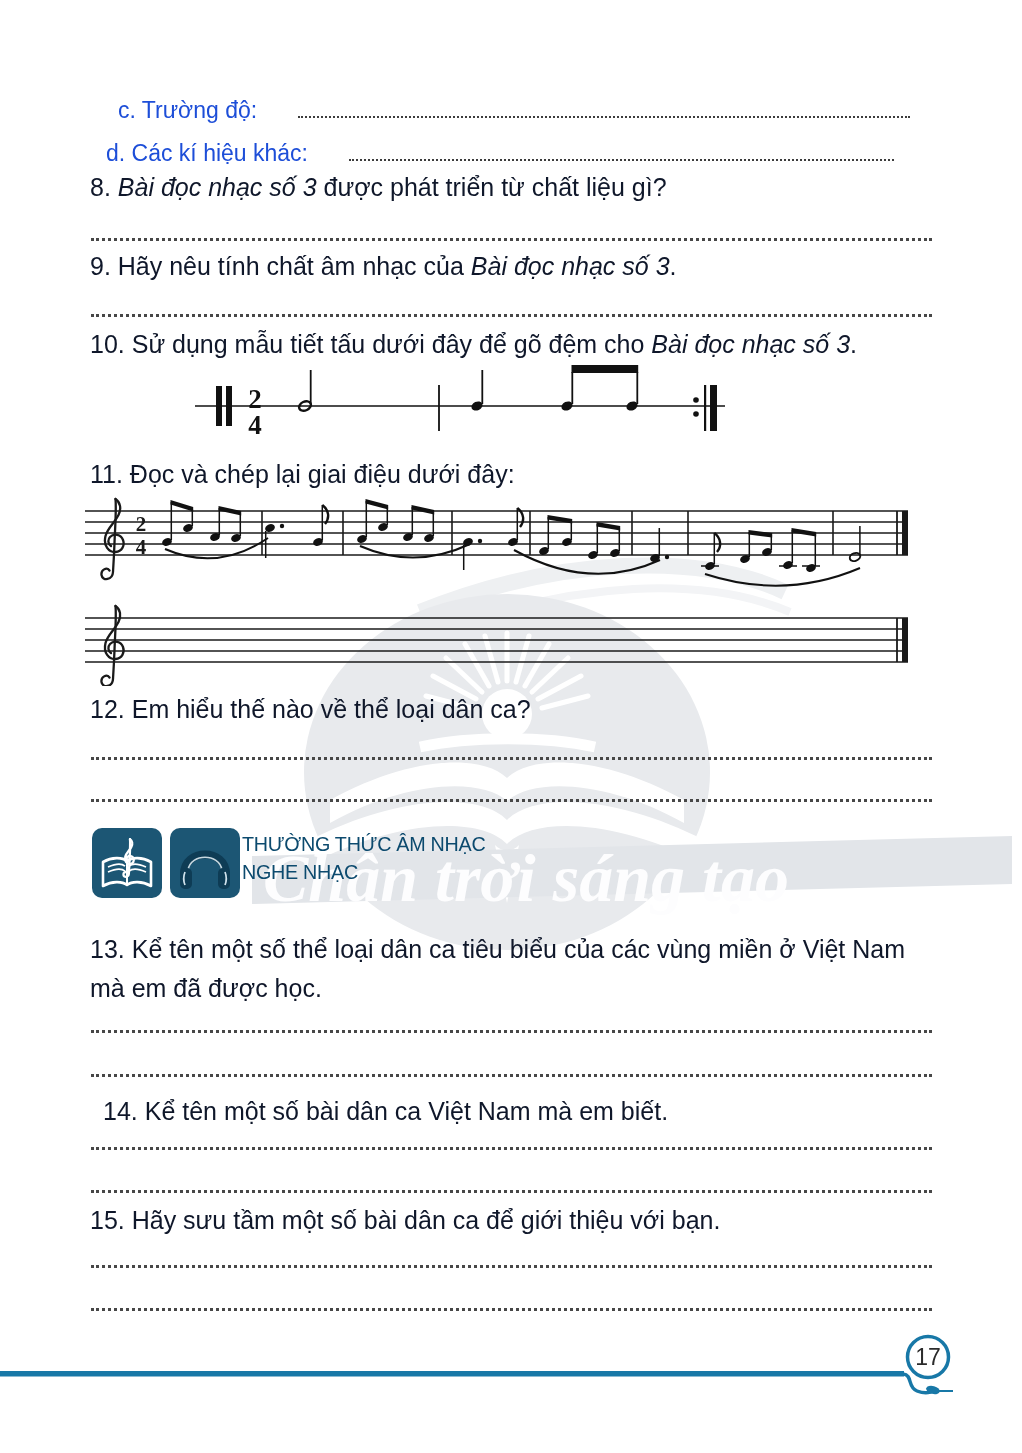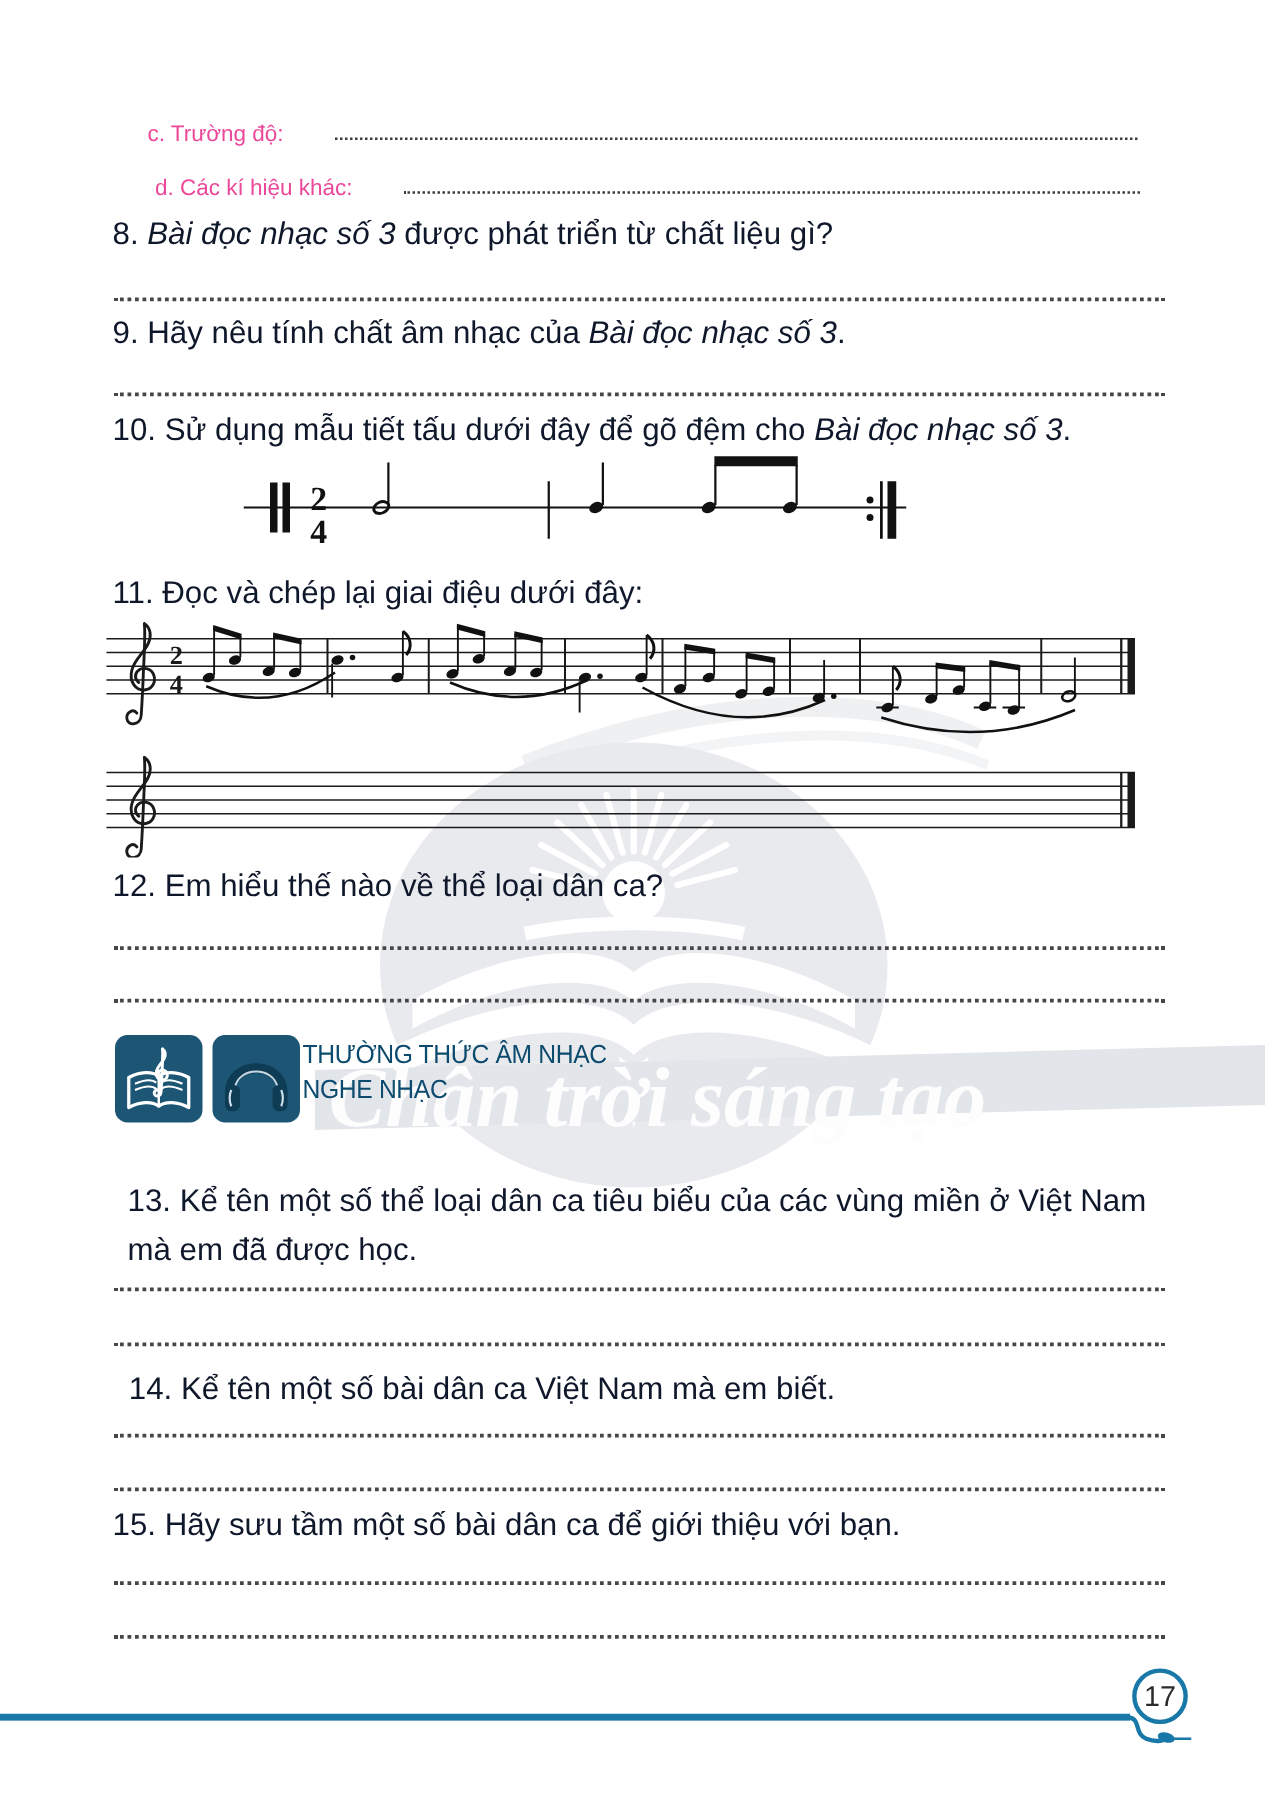--- a/index.html
+++ b/index.html
@@ -3,21 +3,21 @@
 <meta charset="utf-8">
 <style>
   html,body{margin:0;padding:0;background:#fff;}
   .page{position:relative;width:1022px;height:1453px;background:#fff;overflow:hidden;
         font-family:"Liberation Sans","DejaVu Sans",sans-serif;}
   .wm{position:absolute;left:0;top:0;z-index:0;pointer-events:none;}
   .abs{position:absolute;z-index:1;}
   .q{position:absolute;z-index:1;font-size:25px;color:#0f172a;white-space:nowrap;line-height:1.55;}
   .q .qi{font-style:italic;}
   .q.wrap{white-space:normal;}
-  .fillrow{position:absolute;z-index:1;display:flex;font-size:18px;color:#ec4899;align-items:flex-end;gap:38px;}
+  .fillrow{position:absolute;z-index:1;display:flex;font-size:23px;color:#1d4ed8;align-items:flex-end;gap:38px;}
   .leader{flex:1;border-bottom:2.5px dotted #3c3c3c;margin:0 0 6px 3px;}
   .dots{position:absolute;z-index:1;left:91px;width:841px;height:18px;border-bottom:3px dotted #474747;}
   .icon{position:absolute;z-index:1;width:70px;height:70px;background:#1c5674;border-radius:10px;}
   .hdr{position:absolute;z-index:1;left:242px;top:830px;color:#0c4a6e;font-weight:normal;}
   .hdr div{font-size:21px;letter-spacing:-0.3px;transform:scaleX(0.94);transform-origin:left;line-height:1.34;}
   svg{display:block;}
   .mus{position:absolute;z-index:1;}
 </style>
 </head>
 <body>
@@ -58,21 +58,21 @@
         <path d="M24.5 11 C25.5 22 24 40 23.5 55 C23 68 22.5 76 22 84 C21.6 92 11.5 93.5 10.5 87 C9.8 82 15.5 78.5 18.5 82.5"></path>
         <path d="M24.5 11 C29.5 14 30.5 21 27.5 27 C23.5 35 16.5 40 14.5 48 C12 58 18 64.5 24.5 64 C31 63.5 34 57.5 32 52 C30 46.5 23 45 19 49 C16.5 51.7 17 56 20 58"></path>
       </g>
     </defs>
   </svg>
 
   <div class="fillrow" style="left:118px;top:97px;width:792px;">
     <span>c. Trường độ:</span>
     <div class="leader"></div>
   </div>
-  <div class="fillrow" style="left:124px;top:140px;width:788px;">
+  <div class="fillrow" style="left:106px;top:140px;width:788px;">
     <span>d. Các kí hiệu khác:</span>
     <div class="leader"></div>
   </div>
 
   <p class="q" style="left:90px;top:168px;margin:0;"><span>8. </span><span class="qi">Bài đọc nhạc số 3</span><span> được phát triển từ chất liệu gì?</span></p>
   <div class="dots" style="top:220px;"></div>
 
   <p class="q" style="left:90px;top:247px;margin:0;"><span>9. </span><span>Hãy nêu tính chất âm nhạc của </span><span class="qi">Bài đọc nhạc số 3</span><span>.</span></p>
   <div class="dots" style="top:296px;"></div>
 
@@ -240,21 +240,21 @@
       <rect x="48" y="40" width="12" height="21" rx="5" fill="#0e3c55"></rect>
       <path d="M15 44 C13.4 48 13.4 53 15 57" fill="none" stroke="#cfe2ec" stroke-width="1.7"></path>
       <path d="M55 44 C56.6 48 56.6 53 55 57" fill="none" stroke="#cfe2ec" stroke-width="1.7"></path>
     </svg>
   </div>
   <div class="hdr">
     <div>THƯỜNG THỨC ÂM NHẠC</div>
     <div>NGHE NHẠC</div>
   </div>
 
-  <p class="q wrap" style="left:90px;top:930px;width:850px;margin:12px;"><span>13. </span><span>Kể tên một số thể loại dân ca tiêu biểu của các vùng miền ở Việt Nam mà em đã được học.</span></p>
+  <p class="q wrap" style="left:90px;top:930px;width:850px;margin:0;"><span>13. </span><span>Kể tên một số thể loại dân ca tiêu biểu của các vùng miền ở Việt Nam mà em đã được học.</span></p>
   <div class="dots" style="top:1012px;"></div>
   <div class="dots" style="top:1056px;"></div>
 
   <p class="q" style="left:90px;top:1079px;margin:13px;"><span>14. </span><span>Kể tên một số bài dân ca Việt Nam mà em biết.</span></p>
   <div class="dots" style="top:1129px;"></div>
   <div class="dots" style="top:1172px;"></div>
 
   <p class="q" style="left:90px;top:1201px;margin:0;text-align:center;"><span>15. </span><span>Hãy sưu tầm một số bài dân ca để giới thiệu với bạn.</span></p>
   <div class="dots" style="top:1247px;"></div>
   <div class="dots" style="top:1290px;"></div>

